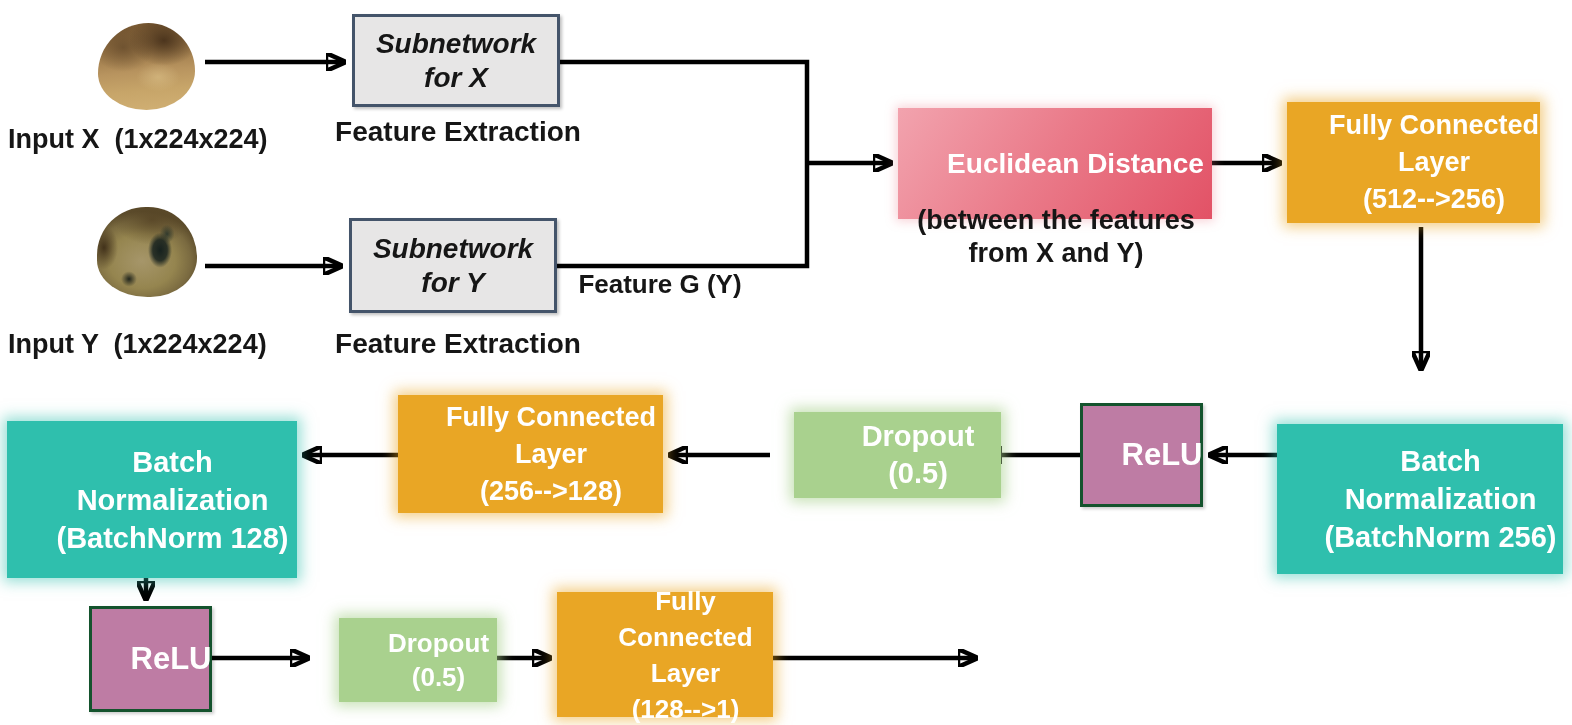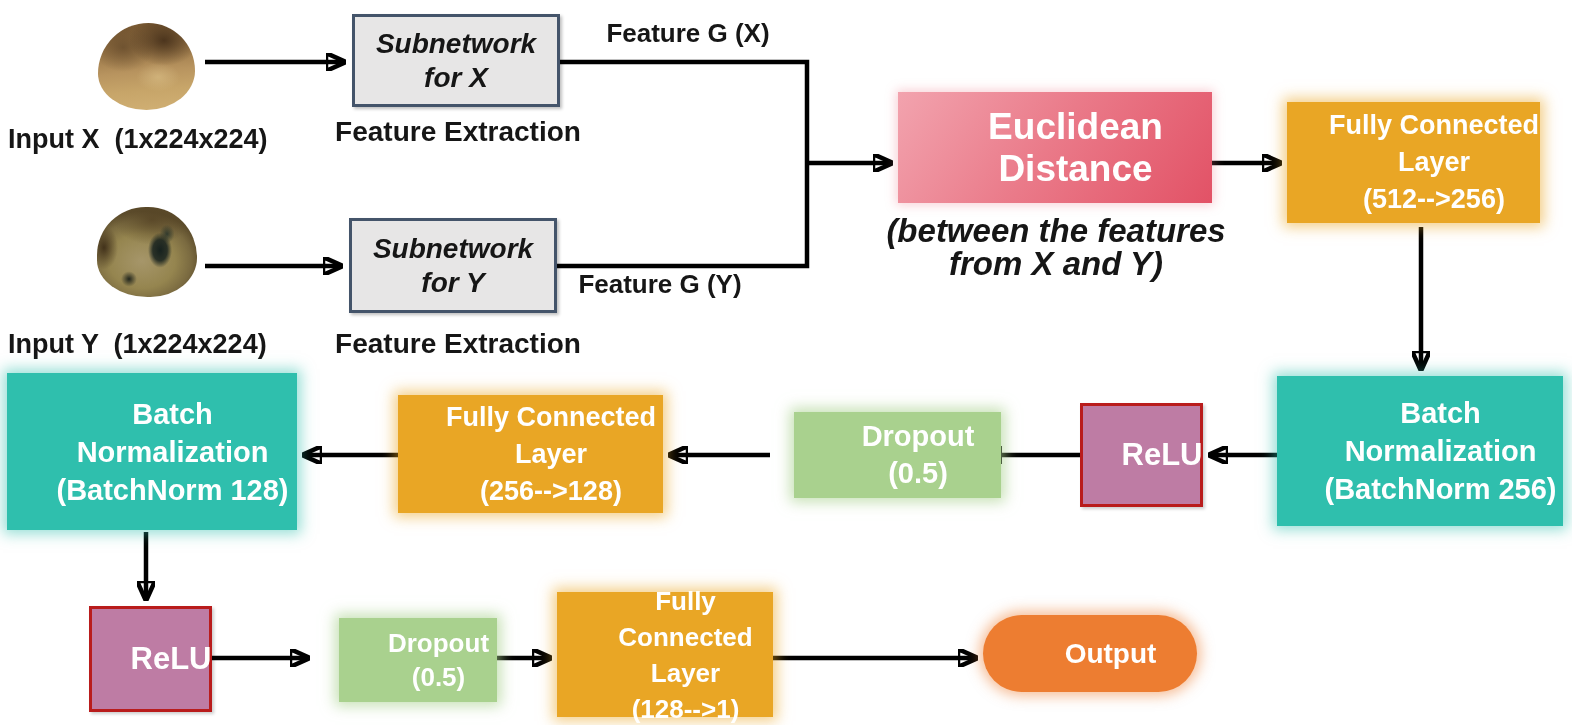--- a/index.html
+++ b/index.html
@@ -18,22 +18,22 @@
   }
   .lbl.left{text-align:left;}
   .white-text{color:#fff;font-weight:700;padding-left:41px;}
   .dark-text{color:#161616;font-weight:700;font-style:italic;}
 
   
   .gray-box{background:#E7E6E6;border:3px solid #44546A;box-shadow:2px 2px 3px rgba(0,0,0,.25);}
   .euclid{background:linear-gradient(125deg,#F2A3AE 0%,#EA7A89 48%,#E25266 100%);
           box-shadow:0 0 10px 2px rgba(234,122,137,.35);}
   .gold{background:#E9A625;box-shadow:0 0 13px 4px rgba(233,166,37,.55);}
-  .teal{background:#2FBFAD;box-shadow:0 0 13px 4px rgba(47,191,173,.5);}
-  .mauve{background:#BE7CA4;border:3px solid #b91c1c;box-shadow:2px 2px 3px rgba(0,0,0,.2);}
+  .teal{background:#2FBFAD;box-shadow:0 0 13px 4px rgba(47,191,173,.5);margin-top:48px;}
+  .mauve{background:#BE7CA4;border:3px solid #14532d;box-shadow:2px 2px 3px rgba(0,0,0,.2);}
   .green{background:#A9D18E;box-shadow:0 0 13px 4px rgba(169,209,142,.65);margin-left:24px;}
   .orange-pill{background:#ED7D31;border-radius:39px;box-shadow:0 0 13px 4px rgba(237,125,49,.5);}
 
   
   .seed-x{
     border-radius:52% 48% 50% 50% / 58% 55% 45% 42%;
     background:
       radial-gradient(ellipse 55% 45% at 68% 20%, rgba(70,48,26,.92), rgba(70,48,26,0) 65%),
       radial-gradient(ellipse 45% 40% at 26% 28%, rgba(96,70,40,.7), rgba(96,70,40,0) 70%),
       radial-gradient(ellipse 30% 22% at 62% 62%, rgba(222,196,140,.55), rgba(222,196,140,0) 75%),
@@ -87,25 +87,24 @@
   <div class="lbl left" style="left:8px;top:329px;width:320px;font-size:27px;">Input Y  (1x224x224)</div>
 
   <div class="node gray-box dark-text" style="left:352px;top:14px;width:208px;height:93px;font-size:28px;line-height:34px;">Subnetwork
 for X</div>
   <div class="node gray-box dark-text" style="left:349px;top:218px;width:208px;height:95px;font-size:28px;line-height:34px;">Subnetwork
 for Y</div>
 
   <div class="lbl" style="left:318px;top:115px;width:280px;font-size:28px;">Feature Extraction</div>
   <div class="lbl" style="left:318px;top:327px;width:280px;font-size:28px;">Feature Extraction</div>
 
-  <div class="lbl" style="left:578px;top:18px;width:220px;font-size:26px;">Feature G (X)</div>
   <div class="lbl" style="left:550px;top:269px;width:220px;font-size:26px;">Feature G (Y)</div>
 
-  <div class="node euclid white-text" style="left:898px;top:92px;width:314px;height:111px;font-size:37px;">Euclidean Distance</div>
-  <div class="lbl" style="left:880px;top:214px;width:352px;font-size:33px;line-height:33px;font-style:italic;">(between the features
+  <div class="node euclid white-text" style="left:898px;top:108px;width:314px;height:111px;font-size:28px;">Euclidean Distance</div>
+  <div class="lbl" style="left:880px;top:204px;width:352px;font-size:27px;line-height:33px;">(between the features
 from X and Y)</div>
 
   <div class="node gold white-text" style="left:1287px;top:102px;width:253px;height:121px;font-size:27px;line-height:37px;">Fully Connected
 Layer
 (512--&gt;256)</div>
 
   <div class="node teal white-text" style="left:1277px;top:376px;width:286px;height:150px;font-size:29px;line-height:38px;">Batch
 Normalization
 (BatchNorm 256)</div>
   <div class="node mauve white-text" style="left:1080px;top:403px;width:123px;height:104px;font-size:31px;">ReLU</div>
@@ -117,15 +116,14 @@
   <div class="node teal white-text" style="left:7px;top:373px;width:290px;height:157px;font-size:29px;line-height:38px;">Batch
 Normalization
 (BatchNorm 128)</div>
 
   <div class="node mauve white-text" style="left:89px;top:606px;width:123px;height:106px;font-size:31px;">ReLU</div>
   <div class="node green white-text" style="left:315px;top:618px;width:158px;height:84px;font-size:26px;line-height:34px;">Dropout
 (0.5)</div>
   <div class="node gold white-text" style="left:557px;top:592px;width:216px;height:125px;font-size:26px;line-height:36px;">Fully Connected
 Layer
 (128--&gt;1)</div>
-  <div class="node orange-pill white-text" style="left:983px;top:615px;width:214px;height:77px;font-size:28px;">Output</div>
 
 </div>
 
 </body></html>

